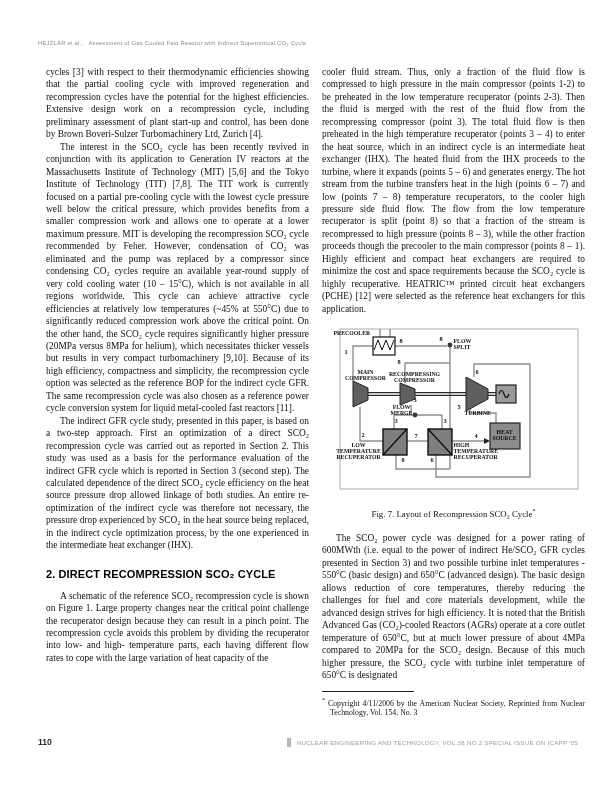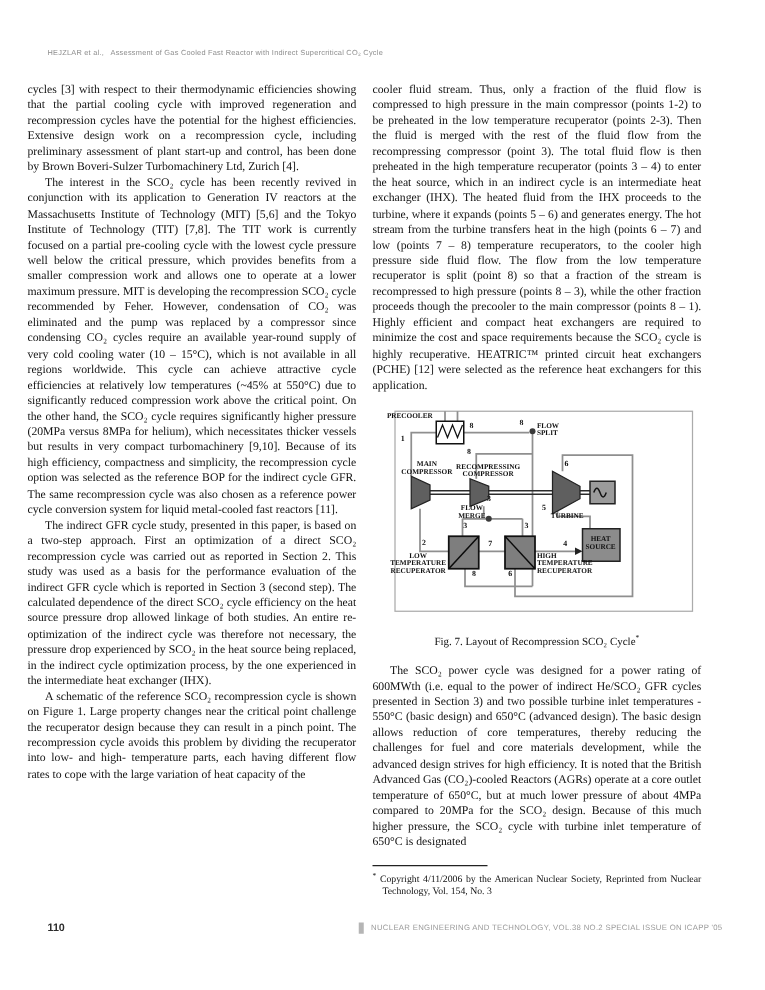--- a/index.html
+++ b/index.html
@@ -7,21 +7,21 @@
     width:612px; height:792px; background:#ffffff; position:relative;
     margin:0 auto; overflow:hidden;
     font-family:"Liberation Serif","DejaVu Serif",serif; color:#111;
   }
   .running-header {
     position:absolute; left:38px; top:40px;
     font:5.9px "Liberation Sans","DejaVu Sans",sans-serif;
     color:#8d8d8d; letter-spacing:.2px; white-space:pre;
   }
   .columns {
-    position:absolute; left:22px; top:66px; width:540px; height:652px;
+    position:absolute; left:46px; top:66px; width:540px; height:652px;
     display:flex; gap:13px;
   }
   .col { width:263px; }
   .col-right { display:flex; flex-direction:column; }
   p { margin:0; font-size:9.4px; line-height:12.45px; text-align:justify; }
   p.ind { text-indent:14px; }
   h2.section {
     font:bold 11px "Liberation Sans","DejaVu Sans",sans-serif;
     margin:16px 0 10px 0; color:#000; letter-spacing:.1px;
   }
@@ -67,20 +67,21 @@
 <div class="page">
 
   <div class="running-header">HEJZLAR et al.,   Assessment of Gas Cooled Fast Reactor with Indirect Supercritical CO₂ Cycle</div>
 
   <div class="columns">
 
     <div class="col">
       <p>cycles [3] with respect to their thermodynamic efficiencies showing that the partial cooling cycle with improved regeneration and recompression cycles have the potential for the highest efficiencies. Extensive design work on a recompression cycle, including preliminary assessment of plant start-up and control, has been done by Brown Boveri-Sulzer Turbomachinery Ltd, Zurich [4].</p>
       <p class="ind">The interest in the SCO₂ cycle has been recently revived in conjunction with its application to Generation IV reactors at the Massachusetts Institute of Technology (MIT) [5,6] and the Tokyo Institute of Technology (TIT) [7,8]. The TIT work is currently focused on a partial pre-cooling cycle with the lowest cycle pressure well below the critical pressure, which provides benefits from a smaller compression work and allows one to operate at a lower maximum pressure. MIT is developing the recompression SCO₂ cycle recommended by Feher. However, condensation of CO₂ was eliminated and the pump was replaced by a compressor since condensing CO₂ cycles require an available year-round supply of very cold cooling water (10 – 15°C), which is not available in all regions worldwide. This cycle can achieve attractive cycle efficiencies at relatively low temperatures (~45% at 550°C) due to significantly reduced compression work above the critical point. On the other hand, the SCO₂ cycle requires significantly higher pressure (20MPa versus 8MPa for helium), which necessitates thicker vessels but results in very compact turbomachinery [9,10]. Because of its high efficiency, compactness and simplicity, the recompression cycle option was selected as the reference BOP for the indirect cycle GFR. The same recompression cycle was also chosen as a reference power cycle conversion system for liquid metal-cooled fast reactors [11].</p>
       <p class="ind">The indirect GFR cycle study, presented in this paper, is based on a two-step approach. First an optimization of a direct SCO₂ recompression cycle was carried out as reported in Section 2. This study was used as a basis for the performance evaluation of the indirect GFR cycle which is reported in Section 3 (second step). The calculated dependence of the direct SCO₂ cycle efficiency on the heat source pressure drop allowed linkage of both studies. An entire re-optimization of the indirect cycle was therefore not necessary, the pressure drop experienced by SCO₂ in the heat source being replaced, in the indirect cycle optimization process, by the one experienced in the intermediate heat exchanger (IHX).</p>
+      <h2 class="section">2. DIRECT RECOMPRESSION SCO₂ CYCLE</h2>
       <p class="ind">A schematic of the reference SCO₂ recompression cycle is shown on Figure 1. Large property changes near the critical point challenge the recuperator design because they can result in a pinch point. The recompression cycle avoids this problem by dividing the recuperator into low- and high- temperature parts, each having different flow rates to cope with the large variation of heat capacity of the</p>
     </div>
 
     <div class="col col-right">
       <p>cooler fluid stream. Thus, only a fraction of the fluid flow is compressed to high pressure in the main compressor (points 1-2) to be preheated in the low temperature recuperator (points 2-3). Then the fluid is merged with the rest of the fluid flow from the recompressing compressor (point 3). The total fluid flow is then preheated in the high temperature recuperator (points 3 – 4) to enter the heat source, which in an indirect cycle is an intermediate heat exchanger (IHX). The heated fluid from the IHX proceeds to the turbine, where it expands (points 5 – 6) and generates energy. The hot stream from the turbine transfers heat in the high (points 6 – 7) and low (points 7 – 8) temperature recuperators, to the cooler high pressure side fluid flow. The flow from the low temperature recuperator is split (point 8) so that a fraction of the stream is recompressed to high pressure (points 8 – 3), while the other fraction proceeds though the precooler to the main compressor (points 8 – 1). Highly efficient and compact heat exchangers are required to minimize the cost and space requirements because the SCO₂ cycle is highly recuperative. HEATRIC™ printed circuit heat exchangers (PCHE) [12] were selected as the reference heat exchangers for this application.</p>
 
       <figure>
         <div class="diagram">
           <svg width="252" height="178" viewBox="0 0 252 178">
 

